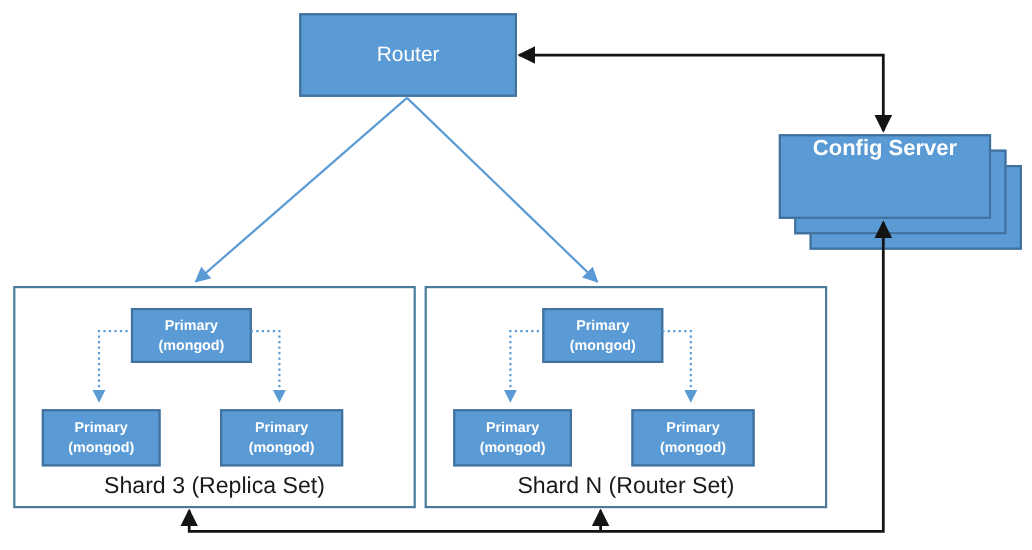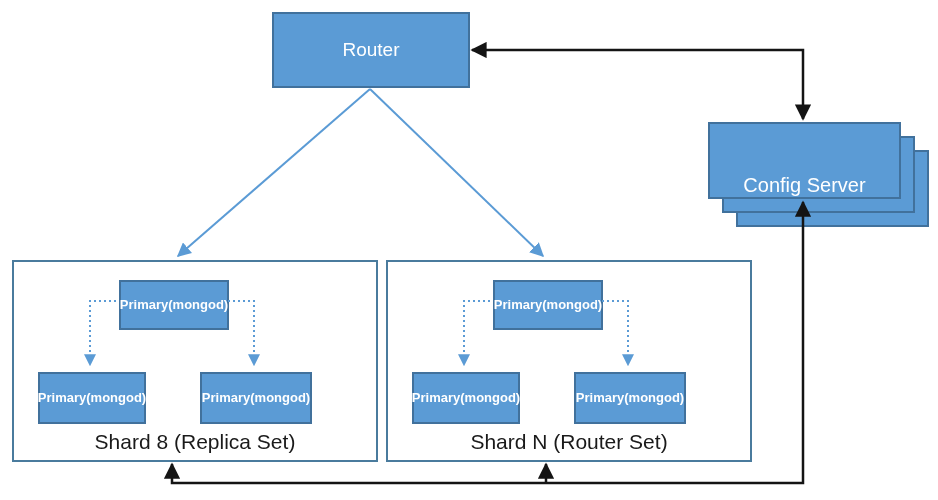--- a/index.html
+++ b/index.html
@@ -3,32 +3,32 @@
 <meta charset="utf-8">
 <style>
   html,body { margin:0; padding:0; background:#fff; }
   .canvas {
     position:relative; width:938px; height:500px; background:var(--canvas_bg);
     font-family:"Liberation Sans", sans-serif; overflow:hidden;
   }
   .node {
     position:absolute; box-sizing:border-box;
     background:var(--node_fill); border:2px solid var(--node_border);
-    color:var(--node_text); display:flex; 
+    color:var(--node_text); display:flex; flex-direction:column;
     align-items:center; justify-content:center; text-align:center;
     z-index:2;
   }
   .router { left:272px; top:12px; width:198px; height:76px; font-size:19px; line-height:1.45; }
   .config-box { position:absolute; width:193px; height:77px; box-sizing:border-box;
     background:var(--node_fill); border:2px solid var(--node_border); }
   .config-stack { position:absolute; left:708px; top:122px; width:230px; height:160px; z-index:2; }
   .config-back  { left:28px; top:28px; }
   .config-mid   { left:14px; top:14px; }
-  .config-front { left:0; top:0; display:flex; align-items:flex-end; justify-content:center;
-    color:var(--node_text); font-size:20px; }
+  .config-front { left:0; top:0; display:flex; align-items:flex-start; justify-content:center;
+    color:var(--node_text); font-size:20px;font-weight:bold; }
   .shard {
     position:absolute; top:260px; width:366px; height:202px; box-sizing:border-box;
     background:var(--shard_fill); border:2px solid var(--shard_border); z-index:1;
   }
   .shard-1 { left:12px; }
   .shard-n { left:386px; }
   .primary { position:absolute; font-size:13px; font-weight:600; line-height:1.35; }
   .primary-top   { left:105px; top:18px;  width:110px; height:50px; }
   .primary-left  { left:24px;  top:110px; width:108px; height:52px; }
   .primary-right { left:186px; top:110px; width:112px; height:52px; }
@@ -66,21 +66,21 @@
       <div>(mongod)</div>
     </div>
     <div class="node primary primary-left">
       <div>Primary</div>
       <div>(mongod)</div>
     </div>
     <div class="node primary primary-right">
       <div>Primary</div>
       <div>(mongod)</div>
     </div>
-    <div class="shard-label">Shard 8 (Replica Set)</div>
+    <div class="shard-label">Shard 3 (Replica Set)</div>
   </div>
 
   <div class="shard shard-n">
     <div class="node primary primary-top">
       <div>Primary</div>
       <div>(mongod)</div>
     </div>
     <div class="node primary primary-left">
       <div>Primary</div>
       <div>(mongod)</div>

